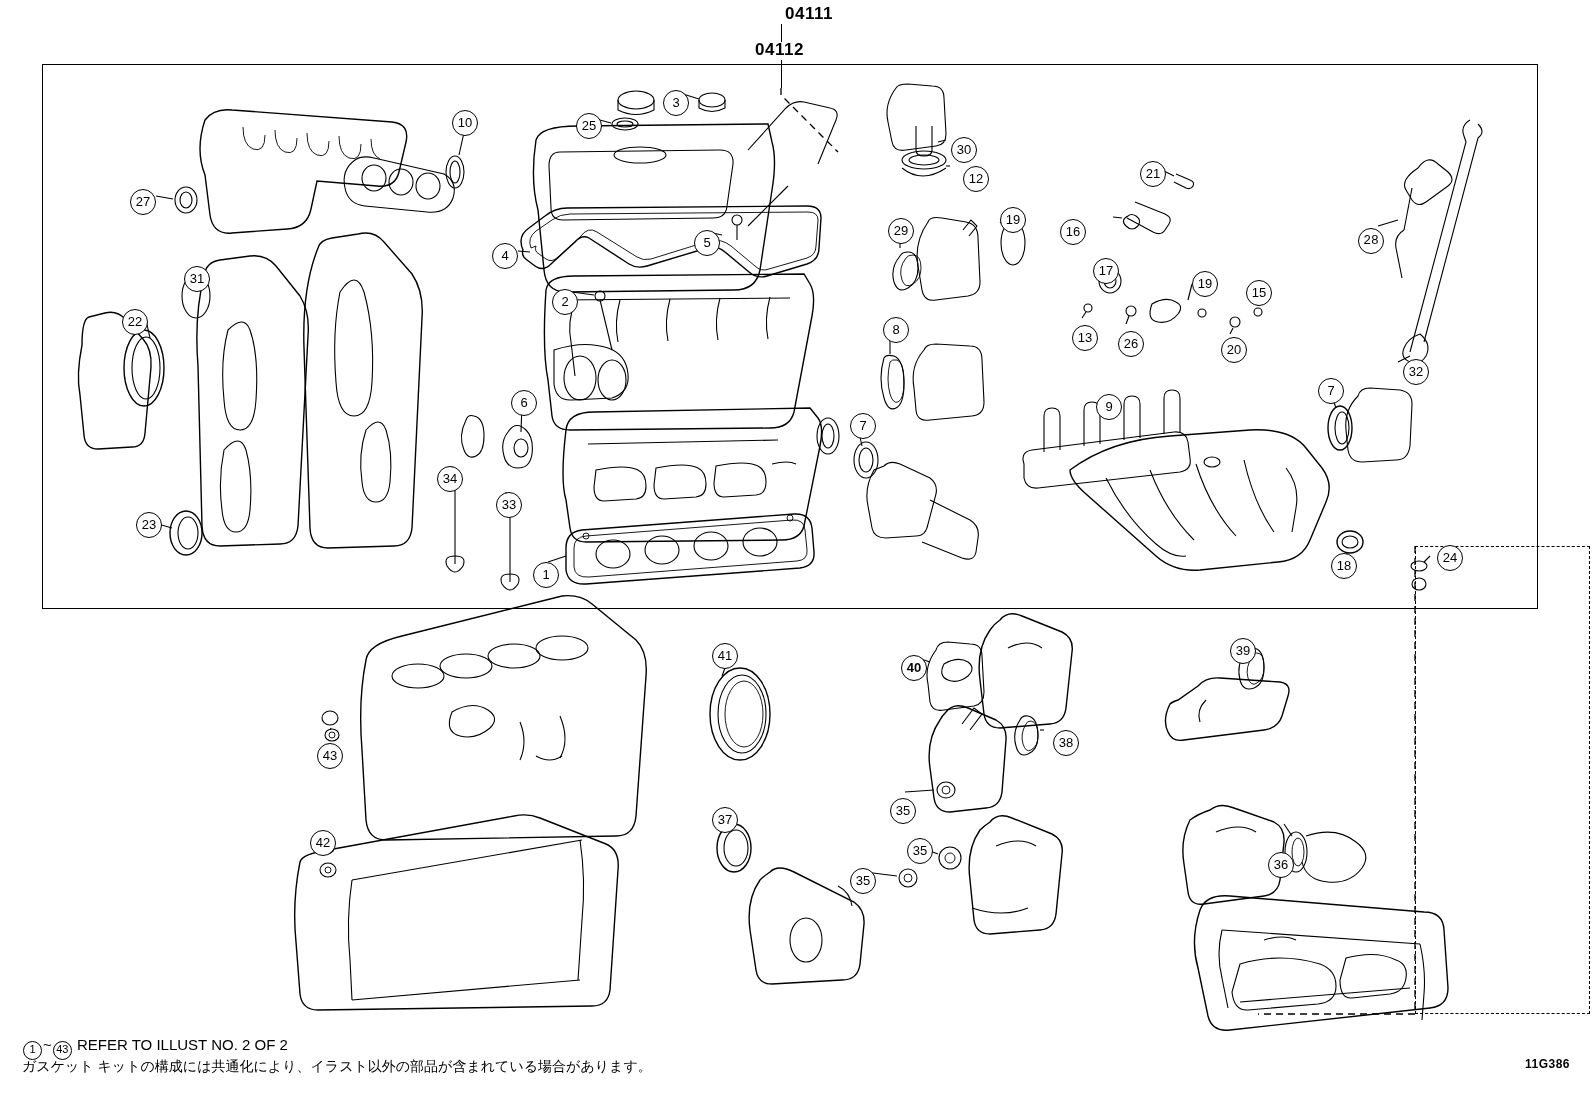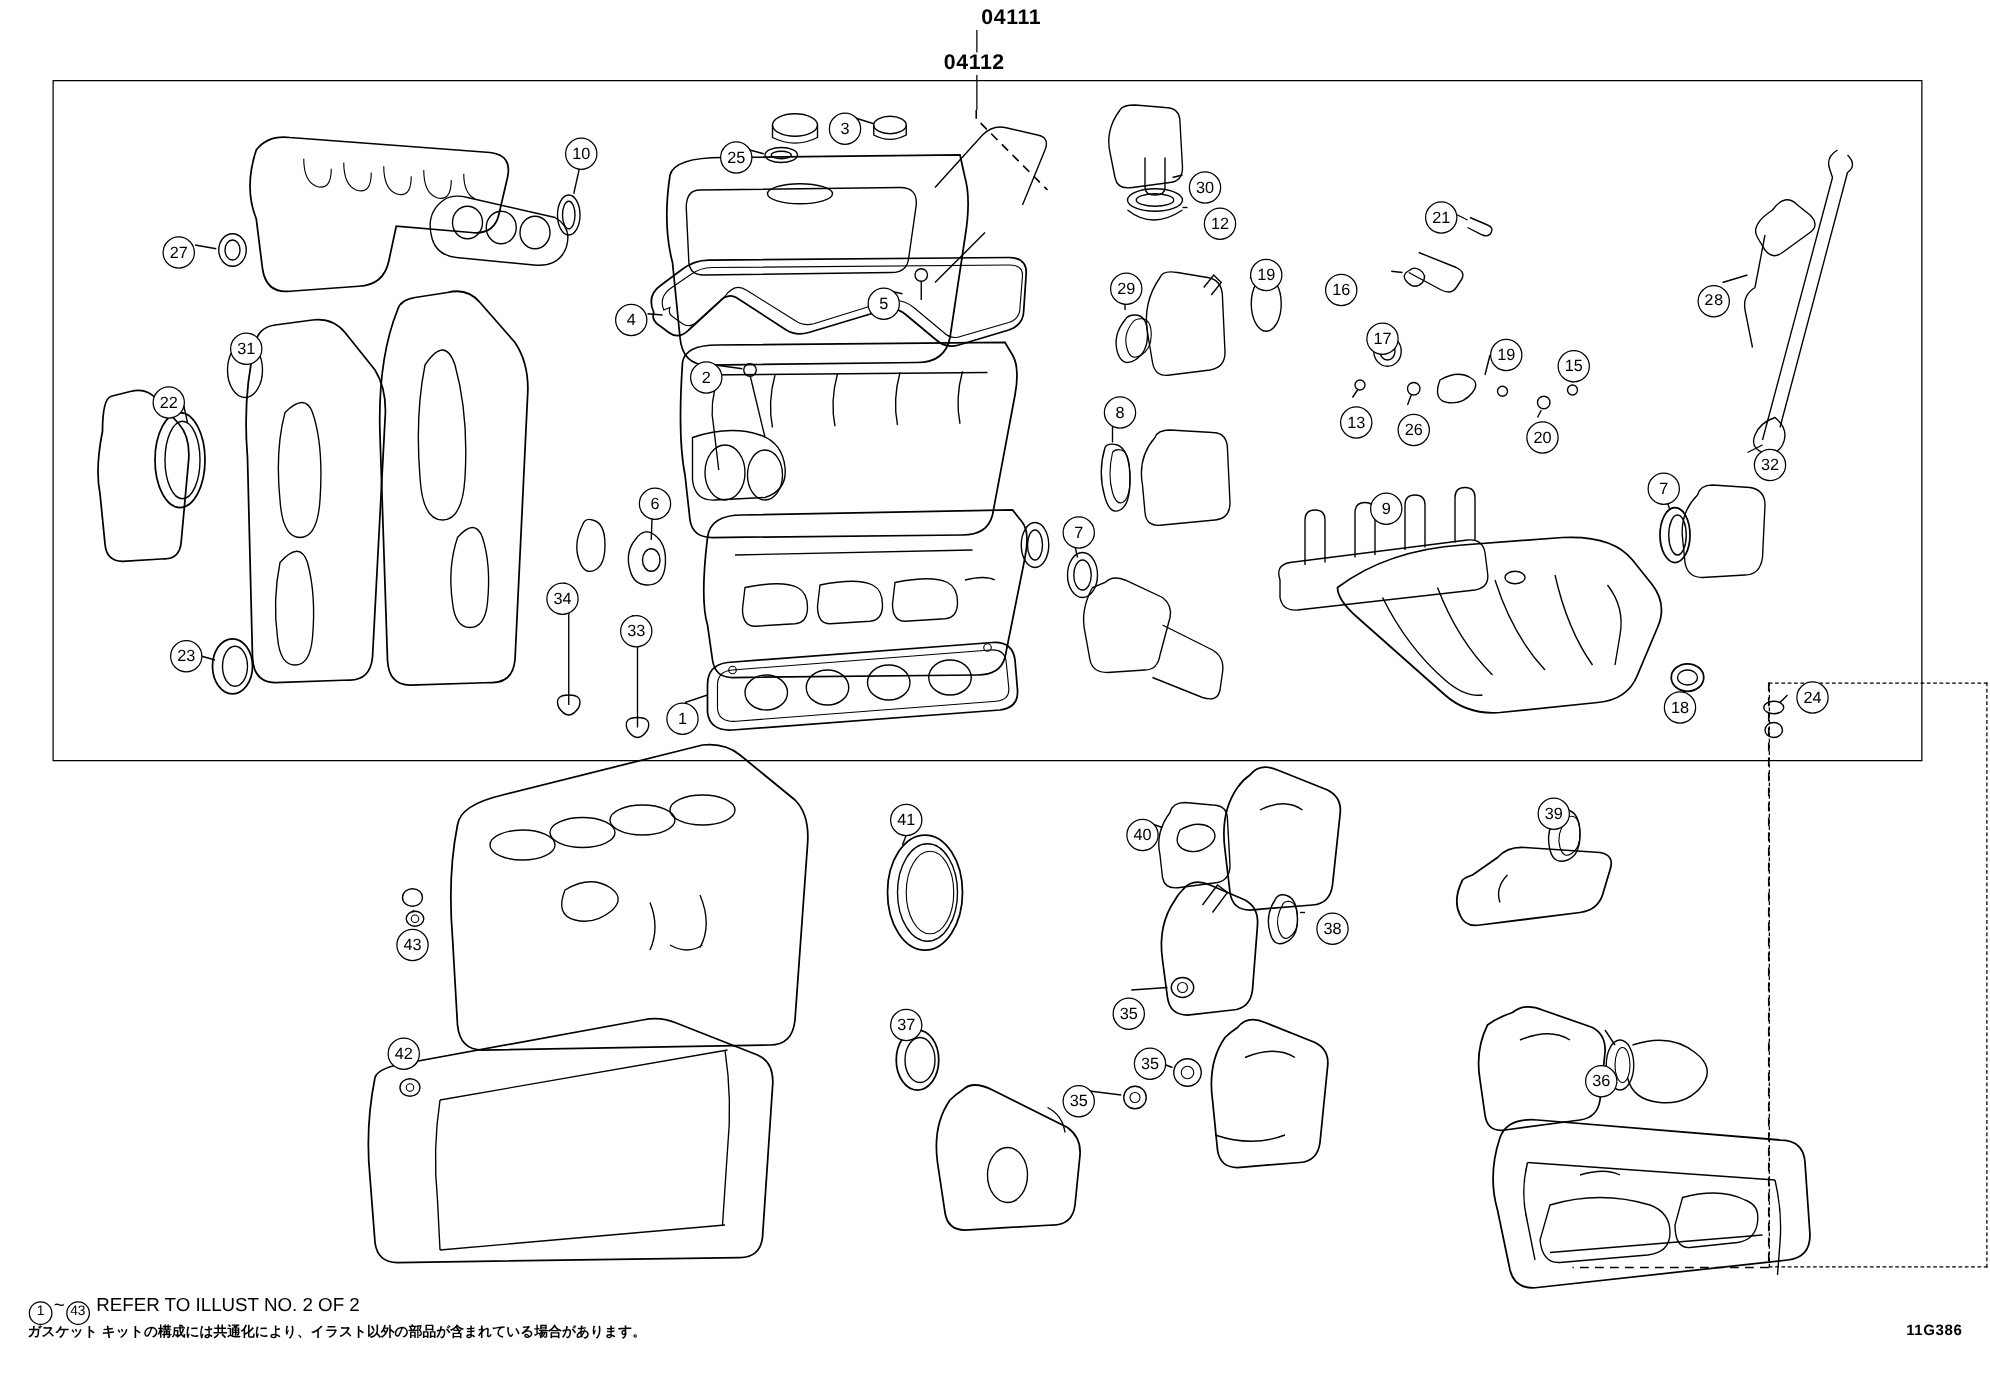--- a/index.html
+++ b/index.html
@@ -55,21 +55,21 @@
     background:#fff;
     font-family:"Liberation Sans", sans-serif;
   }
   .footer{
     position:absolute;
     left:22px;
     font-size:15px;
     white-space:nowrap;
   }
   .footer-line1{top:1036px;}
-  .footer-line2{top:1058px;font-size:11px;font-weight:bold;}
+  .footer-line2{top:1058px;font-size:14px;}
   .code{
     position:absolute;
     right:22px;top:1057px;
     font-size:12px;
     font-weight:bold;
     letter-spacing:0.5px;
   }
   .f-circ{
     display:inline-block;
     width:17px;height:17px;
@@ -403,21 +403,21 @@
   <div class="callout" style="left:511px;top:390px;">6</div>
   <div class="callout" style="left:1318px;top:378px;">7</div>
   <div class="callout" style="left:850px;top:413px;">7</div>
   <div class="callout" style="left:437px;top:466px;">34</div>
   <div class="callout" style="left:496px;top:492px;">33</div>
   <div class="callout" style="left:136px;top:512px;">23</div>
   <div class="callout" style="left:533px;top:562px;">1</div>
   <div class="callout" style="left:1331px;top:553px;">18</div>
   <div class="callout" style="left:1437px;top:545px;">24</div>
   <div class="callout" style="left:712px;top:643px;">41</div>
-  <div class="callout" style="left:901px;top:655px;">40</div>
+  <div class="callout" style="left:901px;top:655px;font-weight:bold;">40</div>
   <div class="callout" style="left:1230px;top:638px;">39</div>
   <div class="callout" style="left:317px;top:743px;">43</div>
   <div class="callout" style="left:1053px;top:730px;">38</div>
   <div class="callout" style="left:712px;top:807px;">37</div>
   <div class="callout" style="left:890px;top:798px;">35</div>
   <div class="callout" style="left:907px;top:838px;">35</div>
   <div class="callout" style="left:850px;top:868px;">35</div>
   <div class="callout" style="left:1268px;top:852px;">36</div>
   <div class="callout" style="left:310px;top:830px;">42</div>
 

